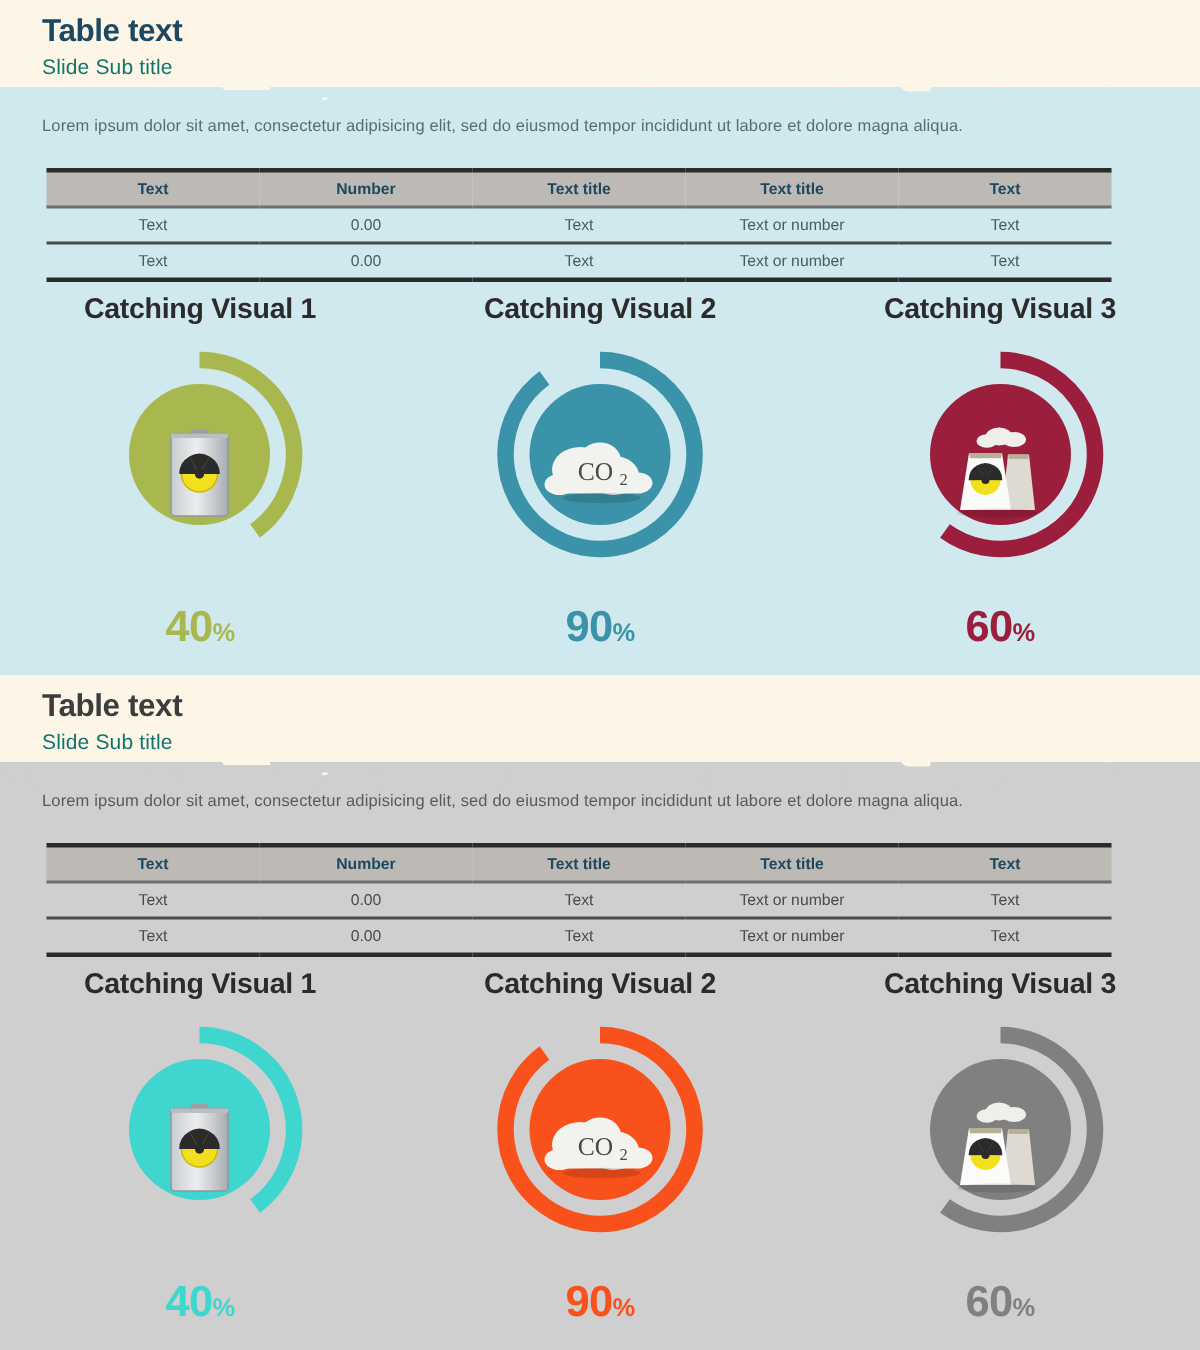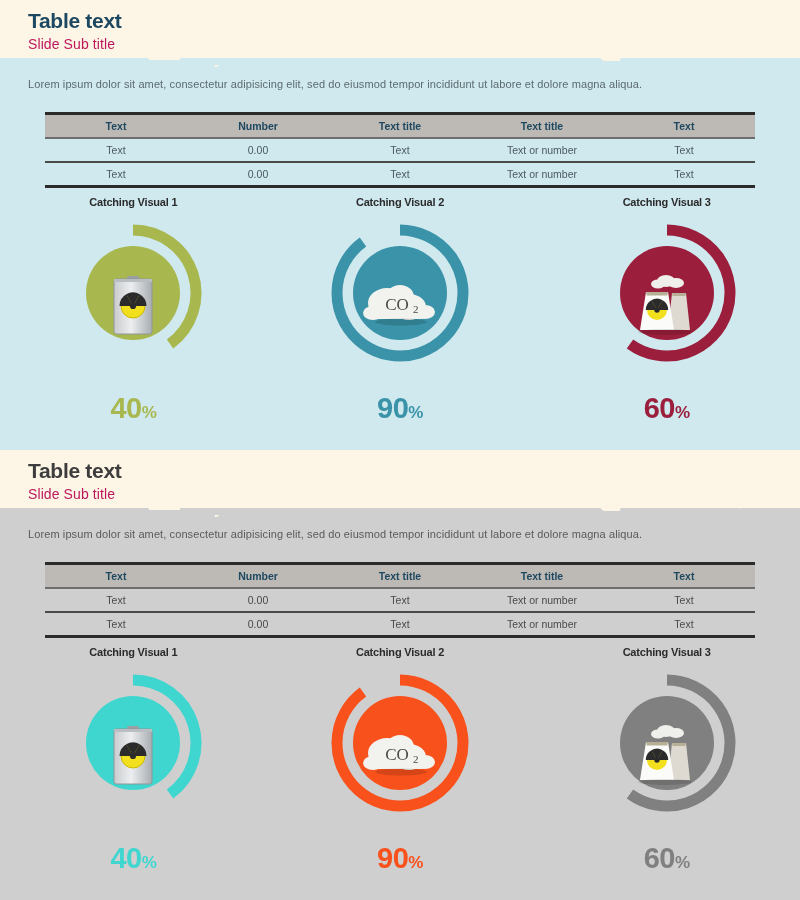--- a/index.html
+++ b/index.html
@@ -31,21 +31,21 @@
     font-size: 21px;
     font-weight: bold;
     letter-spacing: -0.3px;
     line-height: 26px;
   }
   .slide-blue .title { color: #1d4861; }
   .slide-gray .title { color: #3d3d3d; }
 
   .subtitle {
     font-size: 14px;
-    color: #be185d;
+    color: #0f766e;
     line-height: 20px;
     letter-spacing: 0.1px;
   }
 
   
   .cloudband {
     position: absolute;
     top: 50px;
     left: 0;
     width: 800px;
@@ -63,21 +63,21 @@
     color: #5c6b70;
     letter-spacing: 0.1px;
     z-index: 4;
   }
   .slide-gray .body-text { color: #5a5a5a; }
 
   
   .table-wrap {
     position: absolute;
     top: 112px;
-    left: 45px;
+    left: 31px;
     width: 710px;
     z-index: 4;
   }
   table {
     width: 100%;
     border-collapse: collapse;
     table-layout: fixed;
   }
   thead tr {
     background: #bdb9b4;
@@ -108,21 +108,21 @@
     left: 0;
     width: 800px;
     display: flex;
     z-index: 4;
   }
   .visual {
     flex: 1;
     text-align: center;
   }
   .visual-title {
-    font-size: 11px;
+    font-size: 19px;
     font-weight: bold;
     letter-spacing: -0.2px;
     margin-bottom: 10px;
   }
   .slide-blue .visual-title { color: #2b2b2b; }
   .slide-gray .visual-title { color: #2b2b2b; }
 
   .donut {
     position: relative;
     width: 150px;

